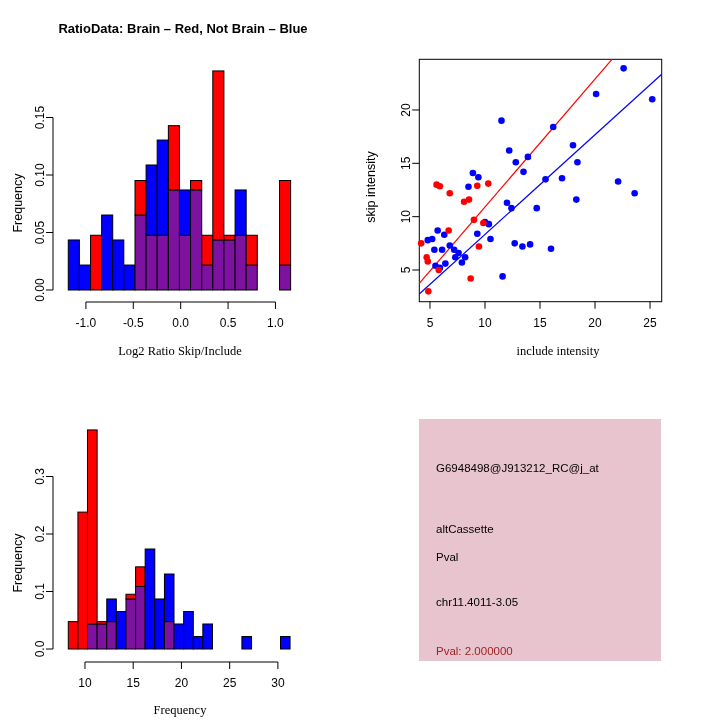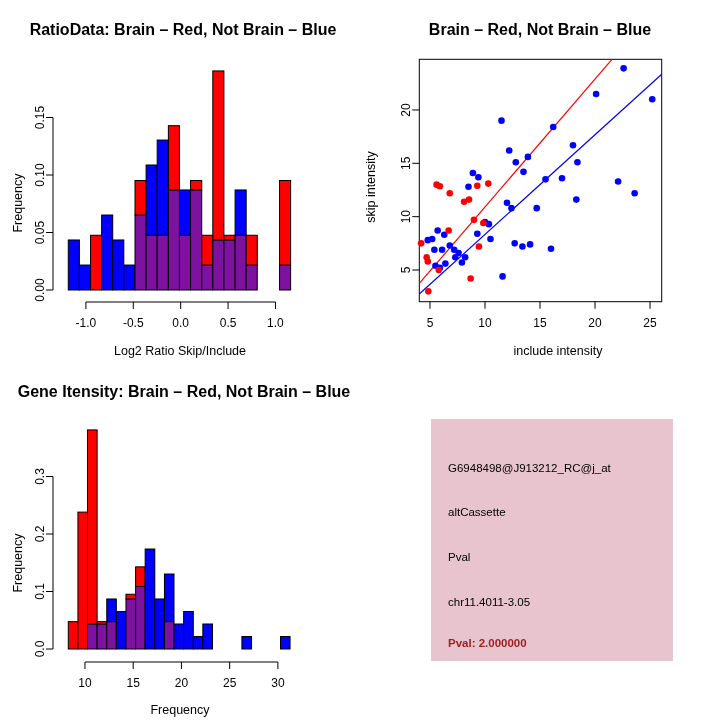--- a/index.html
+++ b/index.html
@@ -1,21 +1,21 @@
 <!DOCTYPE html>
 <html><head>
 <meta charset="utf-8">
 <style>
   html,body{margin:0;padding:0;background:#fff;}
   #figure{position:relative;width:720px;height:720px;background:#fff;overflow:hidden;
           font-family:"Liberation Sans","DejaVu Sans",sans-serif;color:#000;}
   #chart-svg{position:absolute;left:0;top:0;
              font-family:"Liberation Sans","DejaVu Sans",sans-serif;}
-  .pt{position:absolute;transform:translateX(-50%);font-weight:bold;font-size:16px;white-space:nowrap;}
-  .xl{position:absolute;transform:translateX(-50%);font-size:12.5px;white-space:nowrap;}
+  .pt{position:absolute;transform:translateX(-50%);font-weight:bold;font-size:13px;white-space:nowrap;}
+  .xl{position:absolute;transform:translateX(-50%);font-size:12.5px;white-space:nowrap;font-family:Liberation Serif, serif;}
   .rt{position:absolute;transform:translate(-50%,-50%) rotate(-90deg);font-size:12.5px;white-space:nowrap;}
   .infobox{position:absolute;left:419px;top:419px;width:242px;height:242px;}
   .il{position:absolute;left:17px;font-size:11.5px;white-space:nowrap;}
 </style>
 </head>
 <body>
 
 <div id="figure">
 
   <svg id="chart-svg" width="720" height="720">
@@ -218,32 +218,30 @@
           <text x="44" y="591.5" font-size="12" fill="#000" text-anchor="middle" transform="rotate(-90 44 591.5)">0.1</text>
           <line x1="53" y1="534" x2="46" y2="534" stroke="#000"></line>
           <text x="44" y="534" font-size="12" fill="#000" text-anchor="middle" transform="rotate(-90 44 534)">0.2</text>
           <line x1="53" y1="476.5" x2="46" y2="476.5" stroke="#000"></line>
           <text x="44" y="476.5" font-size="12" fill="#000" text-anchor="middle" transform="rotate(-90 44 476.5)">0.3</text>
         </g>
       </g>
     </svg>
 
   <div class="pt" style="left:183px;top:21px">RatioData: Brain – Red, Not Brain – Blue</div>
-  <div class="pt" style="left:540px;top:21px">Brain – Red, Not Brain – Blue</div>
-  <div class="pt" style="left:184px;top:383px">Gene Itensity: Brain – Red, Not Brain – Blue</div>
 
   <div class="xl" style="left:180px;top:344px">Log2 Ratio Skip/Include</div>
   <div class="xl" style="left:558px;top:344px">include intensity</div>
   <div class="xl" style="left:180px;top:703px">Frequency</div>
 
   <div class="rt" style="left:18px;top:203px">Frequency</div>
   <div class="rt" style="left:371px;top:187px">skip intensity</div>
   <div class="rt" style="left:18px;top:563px">Frequency</div>
 
-  <div class="infobox" style="background: rgb(232, 196, 207); margin-left: 12px;">
+  <div class="infobox" style="background: rgb(232, 196, 207);">
     <div class="il" style="top:43px">G6948498@J913212_RC@j_at</div>
-    <div class="il" style="top:87px">altCassette</div>
+    <div class="il" style="top:104px">altCassette</div>
     <div class="il" style="top:132px">Pval</div>
     <div class="il" style="top:177px">chr11.4011-3.05</div>
-    <div class="il" style="top: 218px; color: rgb(158, 34, 34); font-weight: bold;">Pval: 2.000000</div>
+    <div class="il" style="top: 226px; color: rgb(158, 34, 34);">Pval: 2.000000</div>
   </div>
 
 </div>
 
 </body></html>

